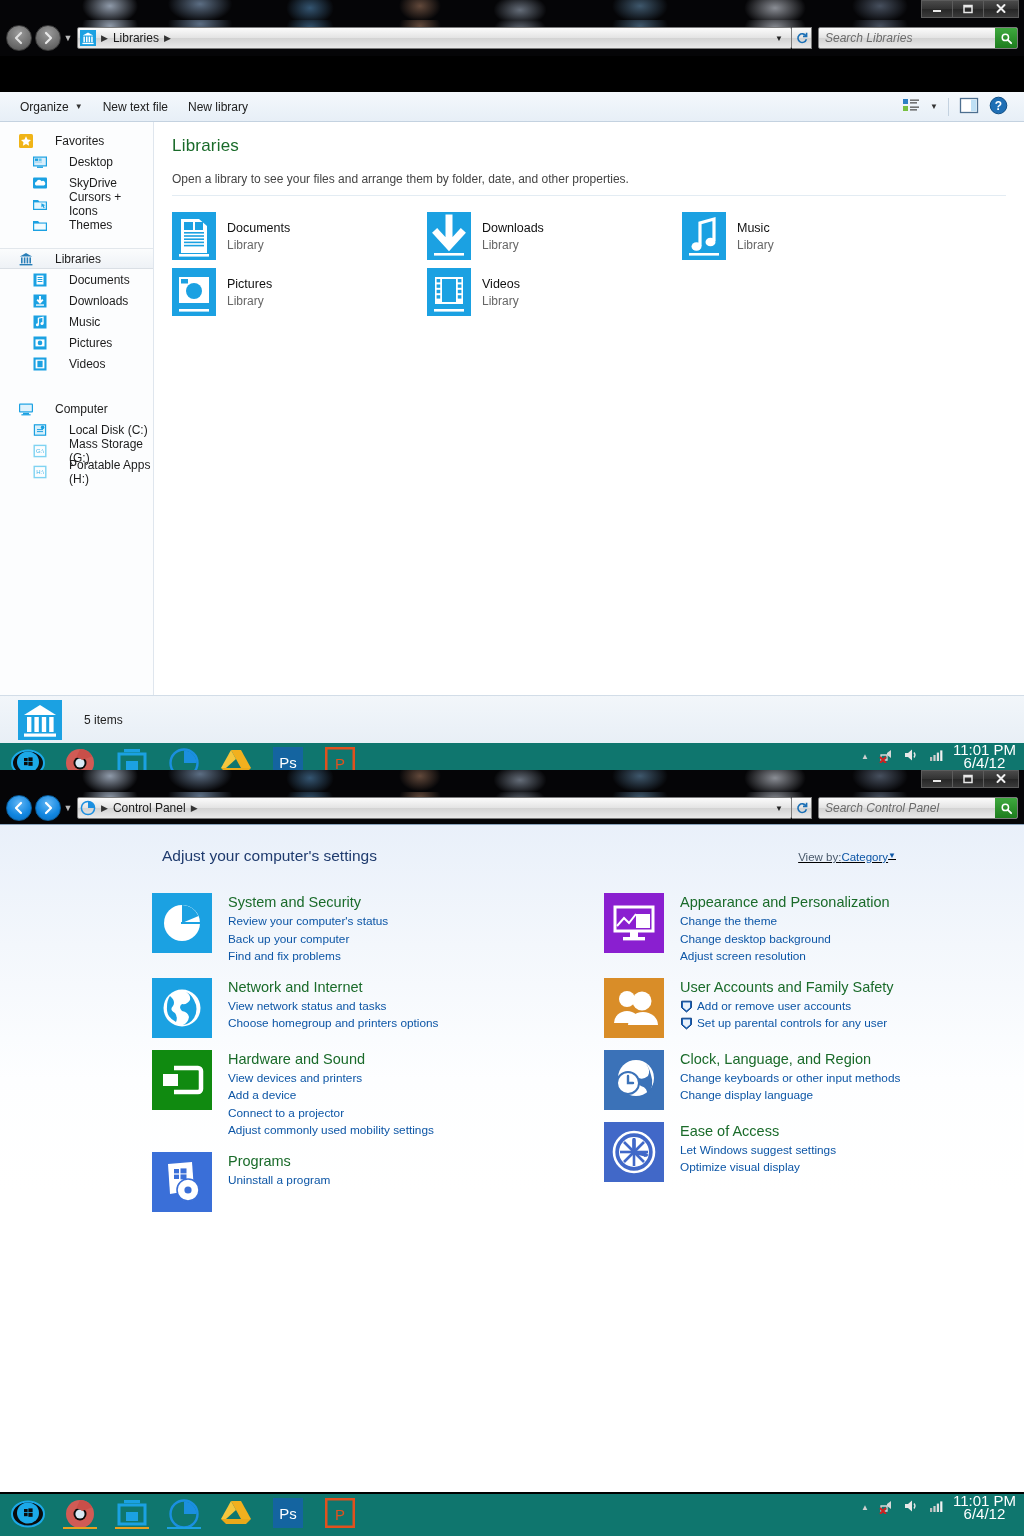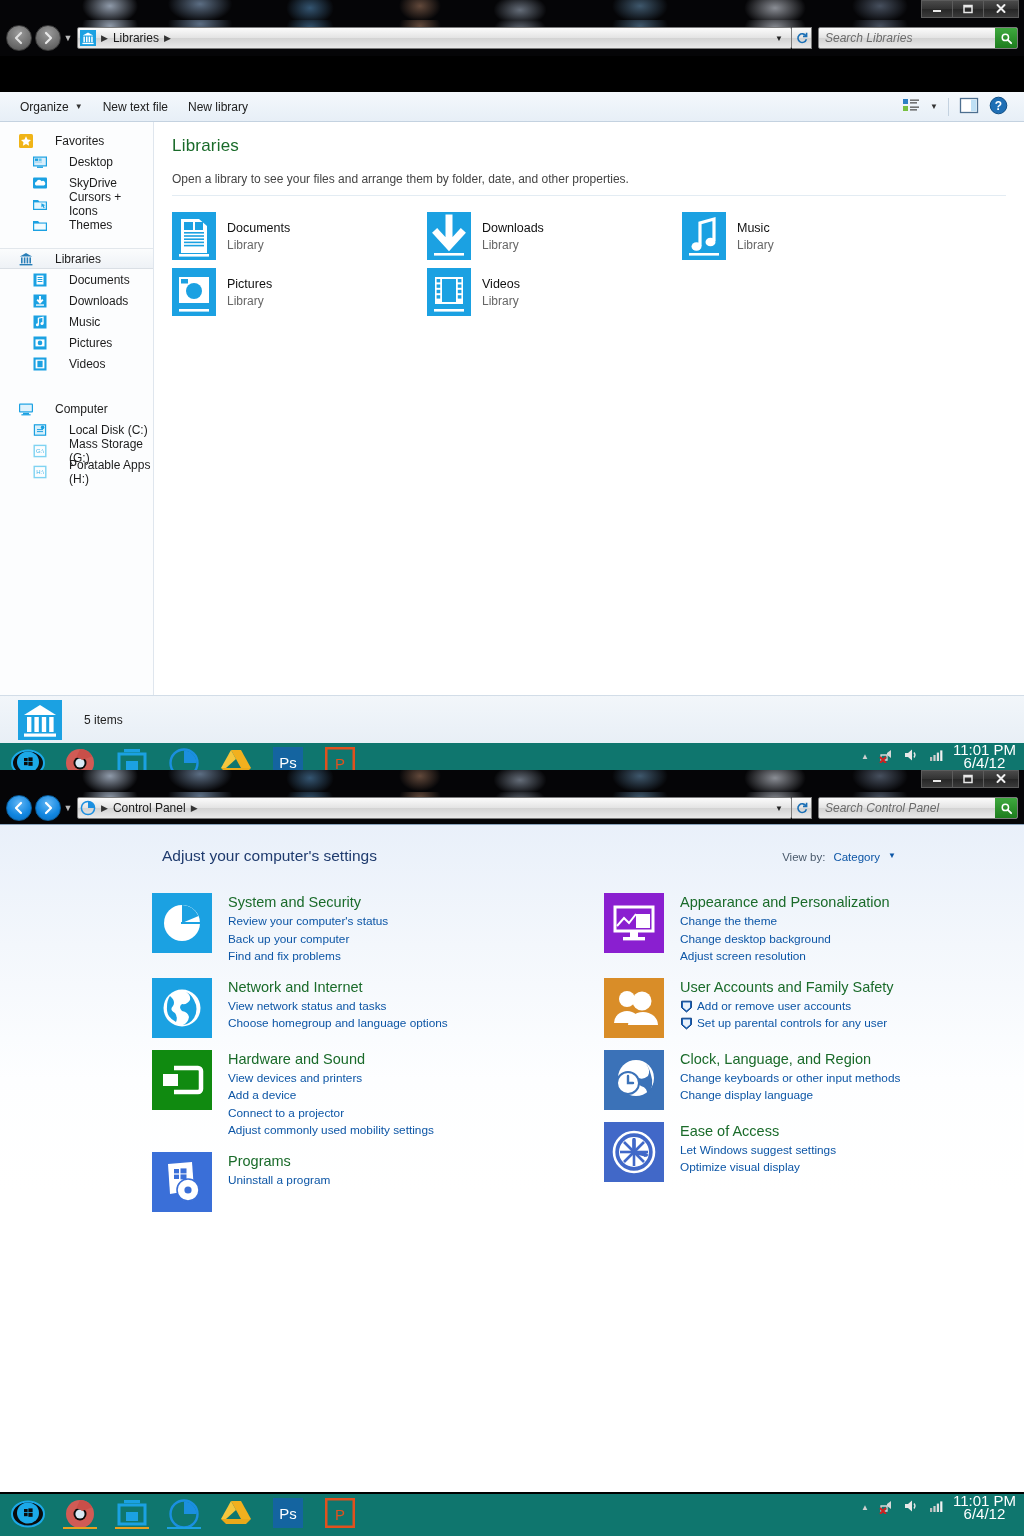--- a/index.html
+++ b/index.html
@@ -142,21 +142,21 @@
   .cp-title{ position:relative; height:22px; }
   .cp-nav{ height:32px; display:flex; align-items:center; padding:0 6px; }
   .cp-page{
     height:668px; width:1024px;
     background: linear-gradient(to bottom, #e9f0fa 0%, #f3f7fc 18%, #fdfeff 38%, #ffffff 55%, #ffffff 100%);
     border-top:1px solid #8aa4bd;
     padding: 22px 0 0 0; position:relative;
   }
   .cp-head{ display:flex; align-items:baseline; padding:0 128px 0 162px; }
   .cp-h1{ font-size:15.5px; color:#1f3b6e; }
-  .cp-viewby{ margin-left:auto; display:flex; align-items:flex-start; gap:8px; font-size:11.5px; }
+  .cp-viewby{ margin-left:auto; display:flex; align-items:flex-start; font-size:11.5px;text-decoration:underline; }
   .cp-viewby .lbl{ color:#4a5a6c; }
   .cp-viewby .val{ color:#0d56a6; }
   .cp-viewby .car{ color:#0d56a6; font-size:8px; }
 
   .cp-cols{ display:flex; padding:28px 0 0 152px; gap:72px; }
   .cp-col{ width:380px; }
   .cp-cat{ display:flex; gap:16px; margin-bottom:12px; }
   .cp-cat-ico{ width:60px;height:60px;flex:0 0 60px; }
   .cp-cat-title{ font-size:14.5px; color:#1a6b2a; line-height:18px; margin-bottom:2px; }
   .cp-link{ font-size:11.8px; color:#0d56a6; line-height:17.5px; display:flex; align-items:center; gap:4px;}
@@ -715,21 +715,21 @@
         <div class="cp-cat">
           <svg class="cp-cat-ico" viewBox="0 0 60 60">
             <rect width="60" height="60" fill="#1ba1e2"></rect>
             <circle cx="30" cy="30" r="18.5" fill="#fff"></circle>
             <path d="M18 18 q6 5 3 10 q-4 4 2 7 q3 4 1 9 q-10 -5 -9 -15 q0 -7 3 -11 Z" fill="#1ba1e2"></path>
             <path d="M34 14 q5 3 4 8 q-3 5 -8 4 q-4 3 0 7 q6 1 7 6 q-1 6 -6 8 q7 -1 11 -7 q5 -9 0 -18 q-3 -6 -8 -8 Z" fill="#1ba1e2"></path>
           </svg>
           <div>
             <div class="cp-cat-title">Network and Internet</div>
             <div class="cp-link">View network status and tasks</div>
-            <div class="cp-link">Choose homegroup and language options</div>
+            <div class="cp-link">Choose homegroup and printers options</div>
           </div>
         </div>
 
         <div class="cp-cat">
           <svg class="cp-cat-ico" viewBox="0 0 60 60">
             <rect width="60" height="60" fill="#108a10"></rect>
             <path d="M22 18 h24 a3 3 0 0 1 3 3 v18 a3 3 0 0 1 -3 3 h-24" fill="none" stroke="#fff" stroke-width="4.5"></path>
             <rect x="11" y="24" width="15" height="12" fill="#fff"></rect>
           </svg>
           <div>

